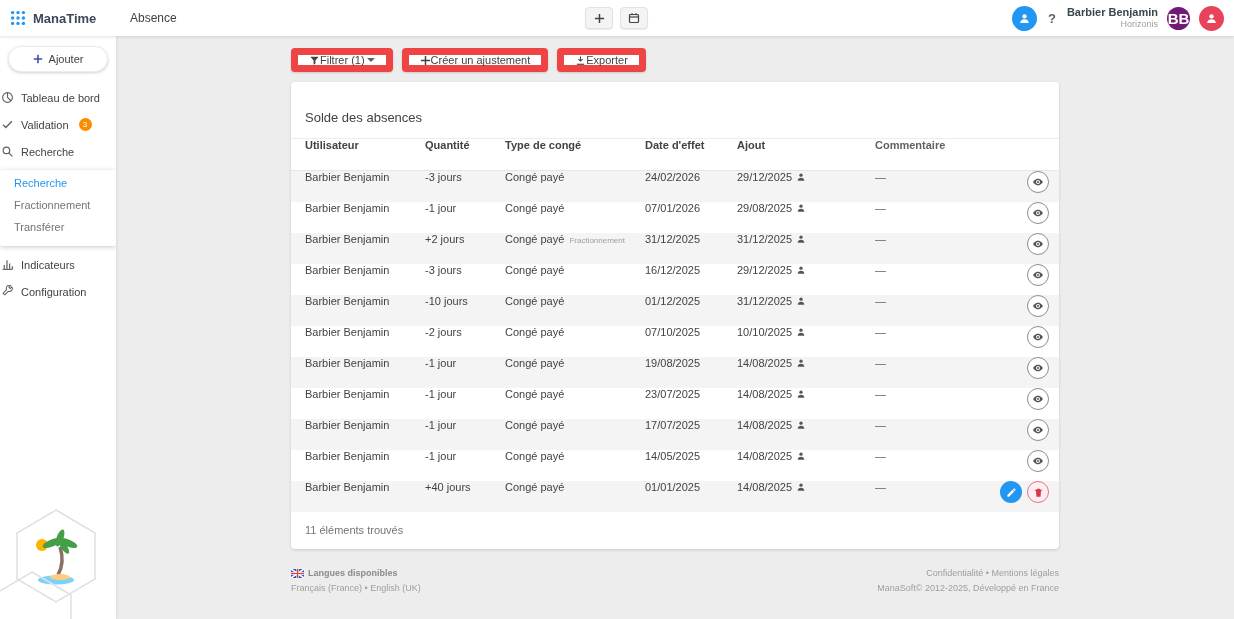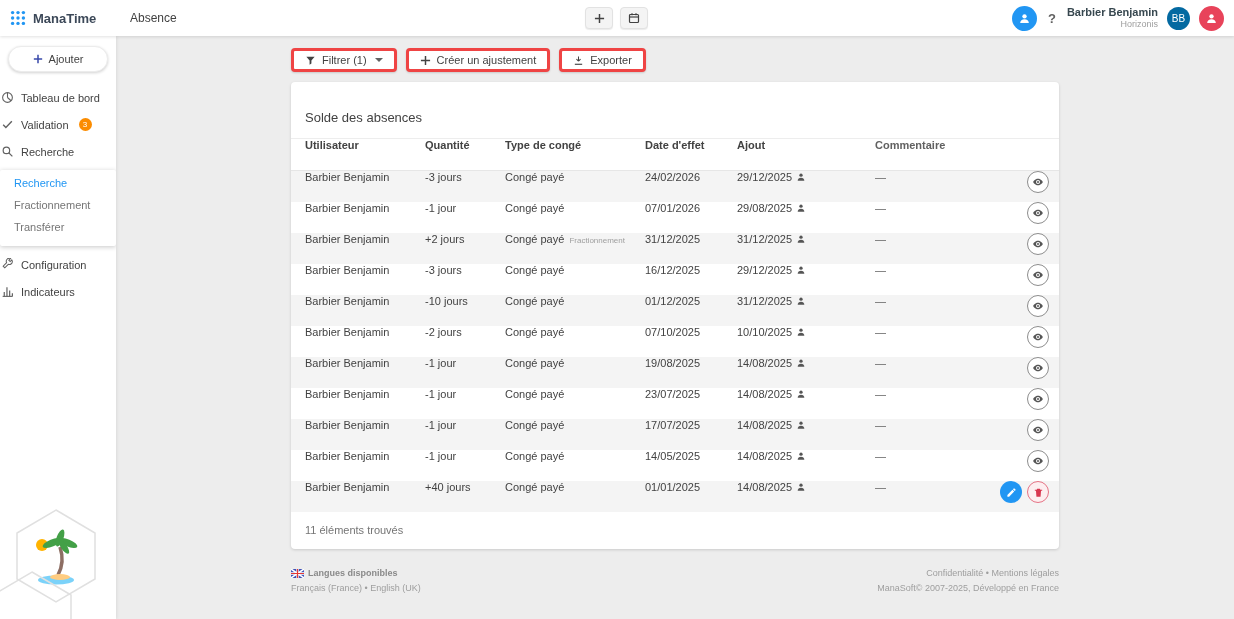--- a/index.html
+++ b/index.html
@@ -16,22 +16,22 @@
   .tb-btn { width:28px; height:22px; background:#f4f4f4; border:1px solid #e2e2e2; border-radius:4px;
             box-shadow:0 1px 1px rgba(0,0,0,.08); display:flex; align-items:center; justify-content:center; cursor:pointer; }
   .topbar-right { position:absolute; right:10px; top:0; height:36px; display:flex; align-items:center; gap:9px; }
   .circle-btn { width:25px; height:25px; border-radius:50%; display:flex; align-items:center; justify-content:center; cursor:pointer; }
   .circle-blue { background:#2196f3; }
   .circle-red  { background:#e8435a; }
   .help { font-size:13px; font-weight:bold; color:#616161; cursor:pointer; padding:0 2px; }
   .user-block { text-align:right; line-height:1.25; }
   .user-name { font-size:11px; color:#37474f; font-weight:600; }
   .user-company { font-size:9px; color:#9e9e9e; }
-  .avatar { width:23px; height:23px; border-radius:50%; background:#0369a1; color:#fff; font-size:10px;
-            font-weight:normal; display:flex; align-items:center; justify-content:center; }
+  .avatar { width:23px; height:23px; border-radius:50%; background:#701a75; color:#fff; font-size:15px;
+            font-weight:bold; display:flex; align-items:center; justify-content:center; }
 
   
   .sidebar { position:absolute; top:36px; left:0; bottom:0; width:116px; background:#fff;
              box-shadow:1px 0 3px rgba(0,0,0,.08); z-index:20; overflow:hidden; }
   .add-pill { margin:10px 8px 12px; height:26px; border:1px solid #ececec; border-radius:15px;
               box-shadow:0 1px 3px rgba(0,0,0,.18); display:flex; align-items:center; justify-content:center;
               gap:6px; font-size:11px; color:#424242; background:#fff; cursor:pointer; }
   .nav-item { display:flex; align-items:center; gap:7px; padding:7px 0; font-size:11px; color:#424242; cursor:pointer; }
   .nav-item .nicon { width:14px; display:flex; justify-content:center; }
   .badge { min-width:13px; height:13px; border-radius:50%; background:#fb8c00; color:#fff; font-size:8px;
@@ -39,22 +39,22 @@
   .solde-card { background:#fff; box-shadow:0 1px 5px rgba(0,0,0,.22); border-radius:2px; margin:5px 0; padding:2px 0 8px; }
   .sub-item { font-size:11px; color:#757575; padding:5px 0 5px 14px; cursor:pointer; }
   .sub-item.active { color:#2196f3; }
 
   .hex-wrap { position:absolute; left:12px; bottom:14px; }
   .hex2 { position:absolute; left:-24px; bottom:-62px; }
 
   
   .main { position:absolute; left:116px; top:36px; right:0; bottom:0; background:#ededed; }
   .toolbar { position:absolute; left:175px; top:12px; display:flex; gap:9px; }
-  .tool-btn { height:24px; padding:0 11px; background:#fff; border:3px solid #ef4444; border-radius:4px;
-              box-shadow:0 1px 2px rgba(0,0,0,.15); display:flex; align-items:center; gap:6px;
+  .tool-btn { height:24px; padding:0 11px; background:#fff; border:7px solid #ef4444; border-radius:4px;
+              box-shadow:0 1px 2px rgba(0,0,0,.15); display:flex; align-items:center; 
               font-size:11px; color:#424242; cursor:pointer; }
   .caret { width:0; height:0; border-left:4px solid transparent; border-right:4px solid transparent;
            border-top:4px solid #616161; margin-left:2px; }
 
   .card { position:absolute; left:175px; top:46px; width:768px; background:#fff; border-radius:4px;
           box-shadow:0 1px 3px rgba(0,0,0,.15); }
   .card-title { font-size:13px; color:#424242; padding:28px 14px 13px; border-bottom:1px solid #ededed; }
 
   .thead, .trow { display:flex; align-items:flex-start; padding-left:14px; padding-right:10px; }
   .thead { height:32px; font-size:11px; font-weight:bold; color:#424242; border-bottom:1px solid #e6e6e6; }
@@ -196,34 +196,34 @@
 
   <div class="solde-card">
     <div class="sub-item active">Recherche</div>
     <div class="sub-item">Fractionnement</div>
     <div class="sub-item">Transférer</div>
   </div>
 
   <div class="nav-item">
     <span class="nicon">
       <svg width="13" height="13" viewBox="0 0 24 24">
-          <path d="M21 6.5a5.5 5.5 0 01-7.6 5.1L7 18l-3-3 6.4-6.4A5.5 5.5 0 0117.5 1l-3 3 2.5 2.5 3-3c.6 1 1 2 1 3z" fill="none" stroke="#616161" stroke-width="1.9"></path>
+          <path d="M3 21h18" stroke="#616161" stroke-width="2"></path>
+          <path d="M6 21v-8M11 21V4M16 21v-11M21 21v-6" stroke="#616161" stroke-width="2.2"></path>
         </svg>
     </span>
-    <span>Configuration</span>
+    <span>Indicateurs</span>
   </div>
 
   <div class="nav-item">
     <span class="nicon">
       <svg width="13" height="13" viewBox="0 0 24 24">
-          <path d="M3 21h18" stroke="#616161" stroke-width="2"></path>
-          <path d="M6 21v-8M11 21V4M16 21v-11M21 21v-6" stroke="#616161" stroke-width="2.2"></path>
+          <path d="M21 6.5a5.5 5.5 0 01-7.6 5.1L7 18l-3-3 6.4-6.4A5.5 5.5 0 0117.5 1l-3 3 2.5 2.5 3-3c.6 1 1 2 1 3z" fill="none" stroke="#616161" stroke-width="1.9"></path>
         </svg>
     </span>
-    <span>Indicateurs</span>
+    <span>Configuration</span>
   </div>
 
   <div class="hex-wrap">
     <svg width="88" height="98" viewBox="0 0 88 98">
       <polygon points="44,3 83,26 83,72 44,95 5,72 5,26" fill="#fff" stroke="#e0e0e0" stroke-width="1.5"></polygon>
       <circle cx="30" cy="38" r="6" fill="#ffb300"></circle>
       <path d="M48 40 q5 15 -2 28" stroke="#8d6e63" stroke-width="3.5" fill="none"></path>
       <g fill="#43a047">
         <ellipse cx="40" cy="36" rx="10" ry="3.6" transform="rotate(-22 40 36)"></ellipse>
         <ellipse cx="56" cy="36" rx="10" ry="3.6" transform="rotate(22 56 36)"></ellipse>
@@ -601,16 +601,16 @@
         <span>•</span>
         <span>English (UK)</span>
       </div>
     </div>
     <div class="pf-right">
       <div class="t1">
         <span>Confidentialité</span>
         <span>•</span>
         <span>Mentions légales</span>
       </div>
-      <div class="t2">ManaSoft© 2007-2025, Développé en France</div>
+      <div class="t2">ManaSoft© 2012-2025, Développé en France</div>
     </div>
   </footer>
 </main>
 
 </body></html>

